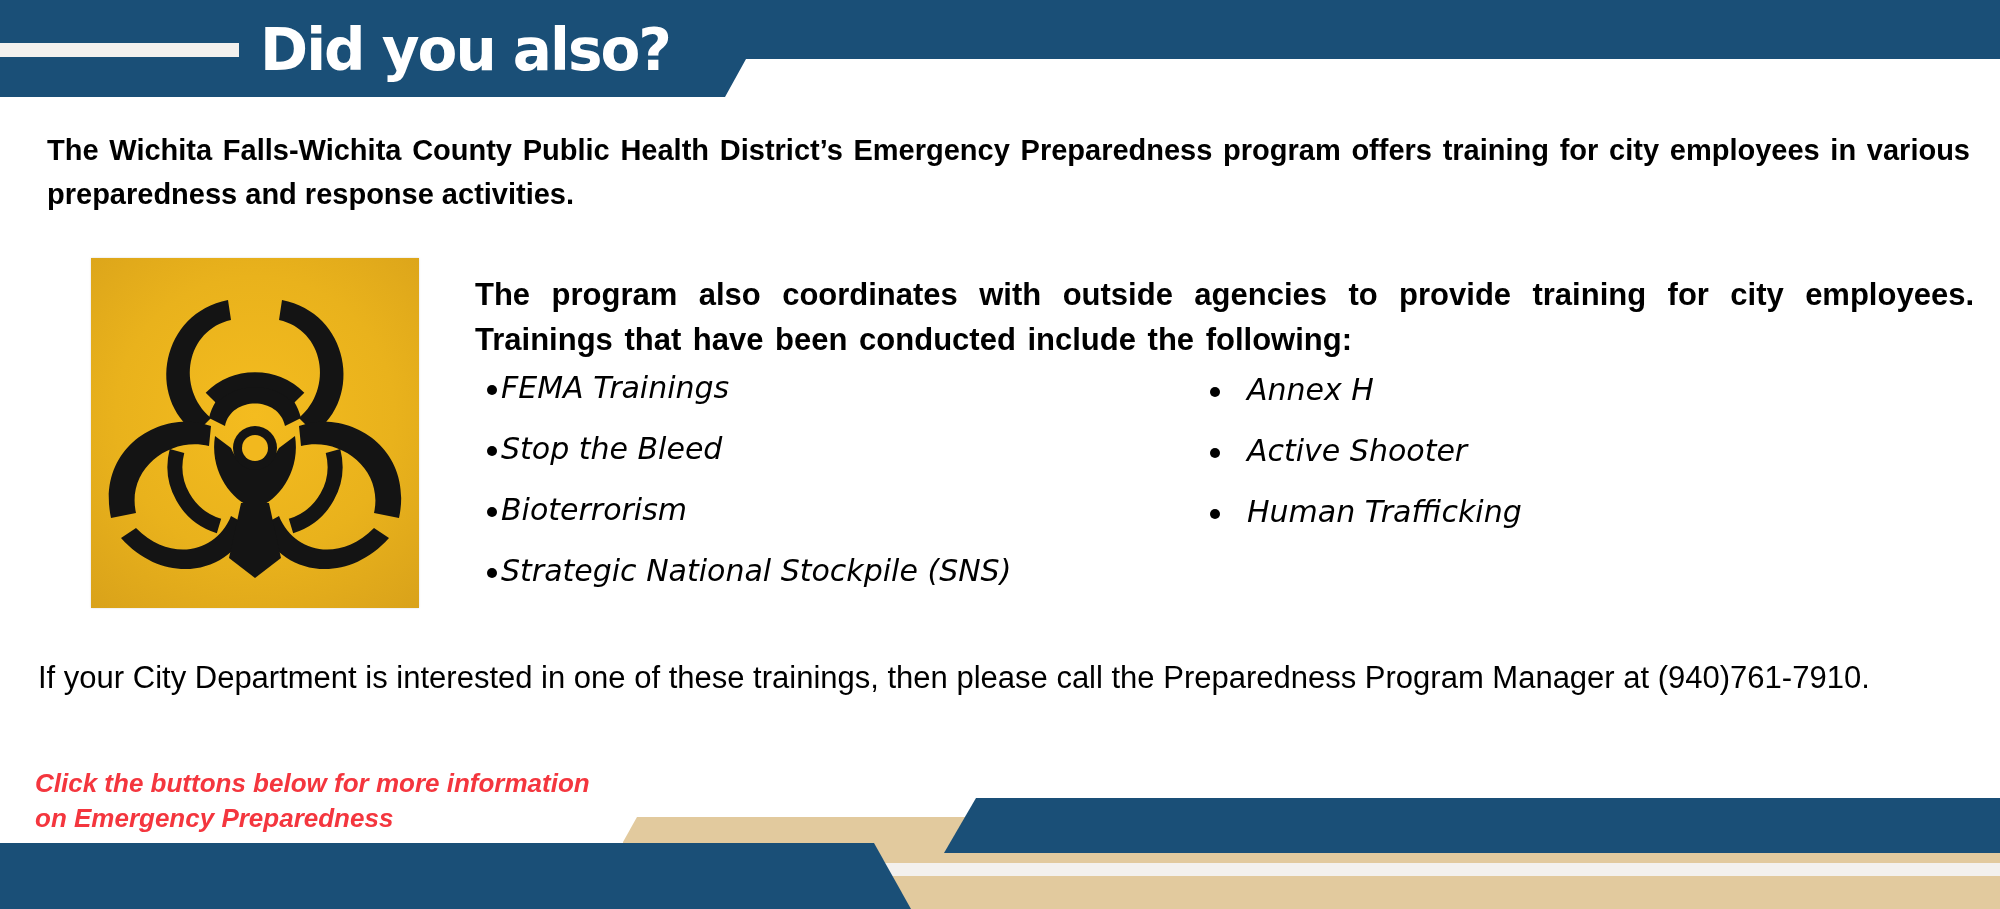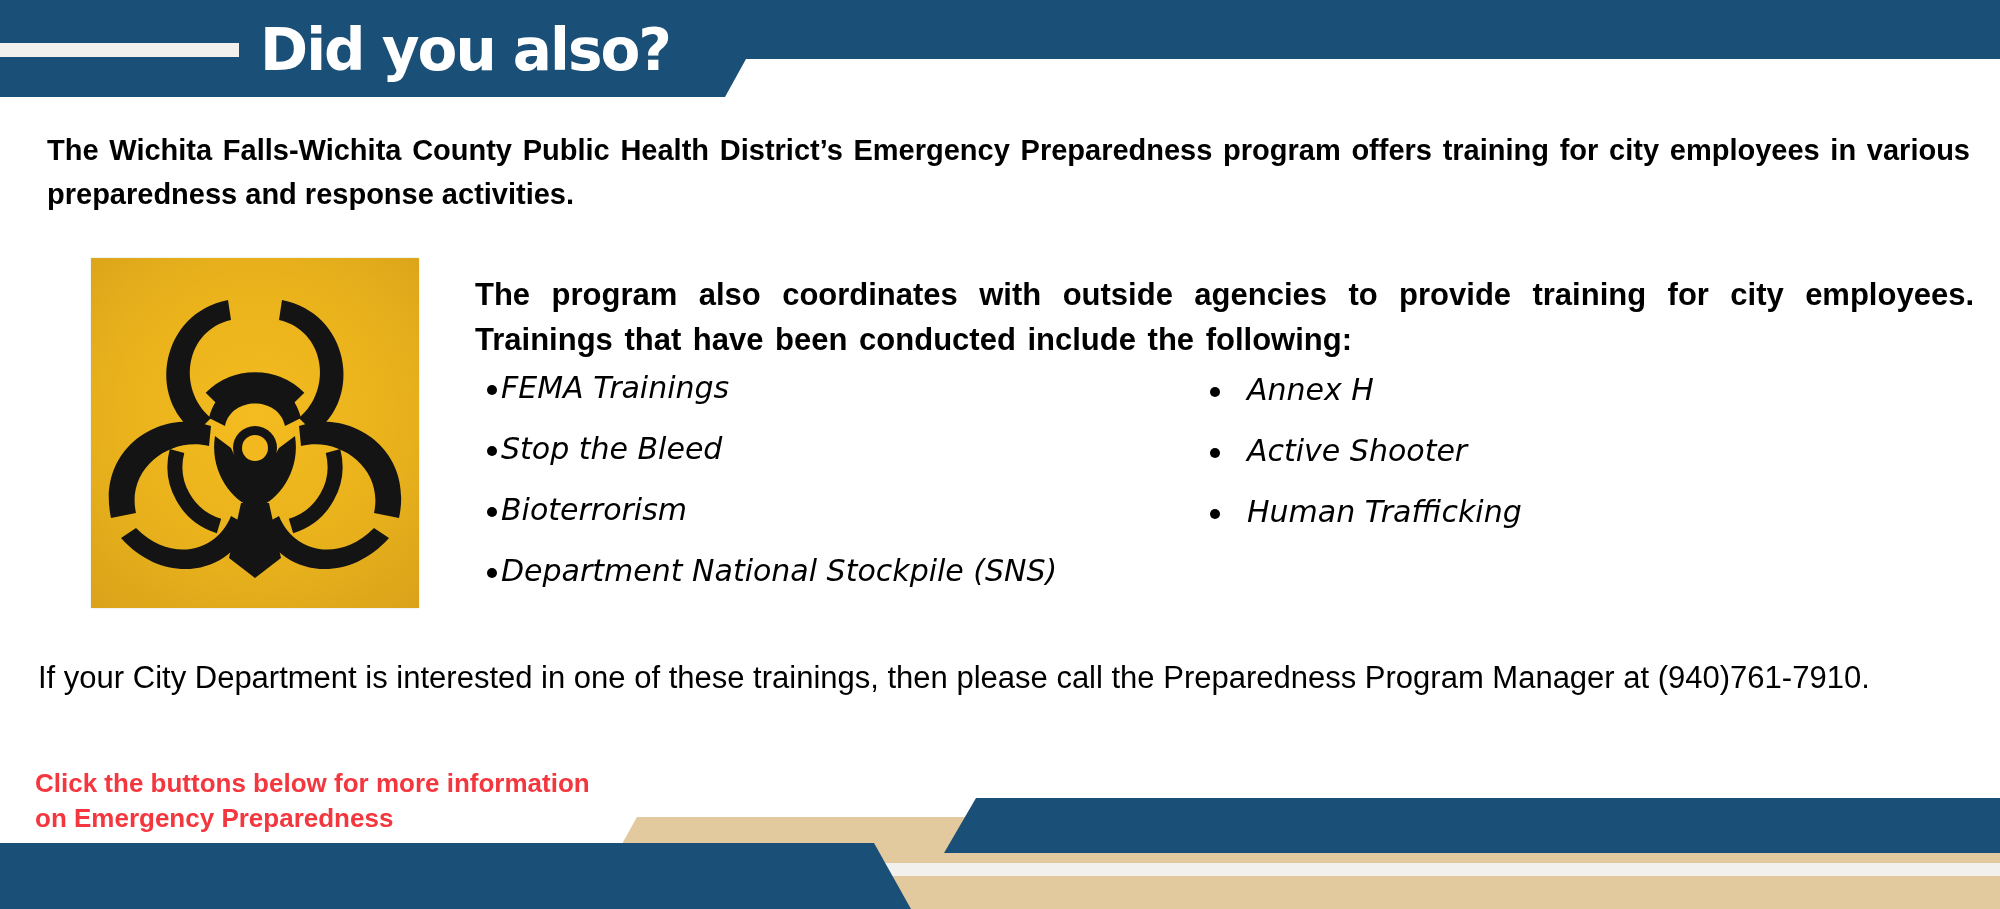--- a/index.html
+++ b/index.html
@@ -51,21 +51,21 @@
   .list-right li .txt { position: absolute; left: 37px; top: 0; }
   .contact {
     position: absolute; left: 38px; top: 656px; width: 1924px;
     font-family: "Liberation Sans", sans-serif; font-weight: normal;
     font-size: 31px; line-height: 44px; text-align: justify;
     text-align-last: left; margin: 0;
   }
   .red-note {
     position: absolute; left: 35px; top: 766px; width: 640px;
     font-family: "Liberation Sans", sans-serif; font-weight: bold;
-    font-size: 26px; line-height: 35px; color: #F4363E; margin: 0;
+    font-size: 26px; line-height: 35px; color: #F4363E; margin: 0; font-style: italic;
   }
 </style>
 </head>
 <body>
 
 <svg class="deco" width="2000" height="909" viewBox="0 0 2000 909">
 
   <polygon points="0,0 2000,0 2000,59 746,59 725,97 0,97" fill="#1A4F77"></polygon>
 
   <rect x="0" y="43" width="239" height="14" fill="#F3F1EE"></rect>
@@ -134,21 +134,21 @@
   <li>
     <span class="dot"></span>
     <span class="txt">Stop the Bleed</span>
   </li>
   <li>
     <span class="dot"></span>
     <span class="txt">Bioterrorism</span>
   </li>
   <li>
     <span class="dot"></span>
-    <span class="txt">Department National Stockpile (SNS)</span>
+    <span class="txt">Strategic National Stockpile (SNS)</span>
   </li>
 </ul>
 
 <ul class="list list-right">
   <li>
     <span class="dot"></span>
     <span class="txt">Annex H</span>
   </li>
   <li>
     <span class="dot"></span>

